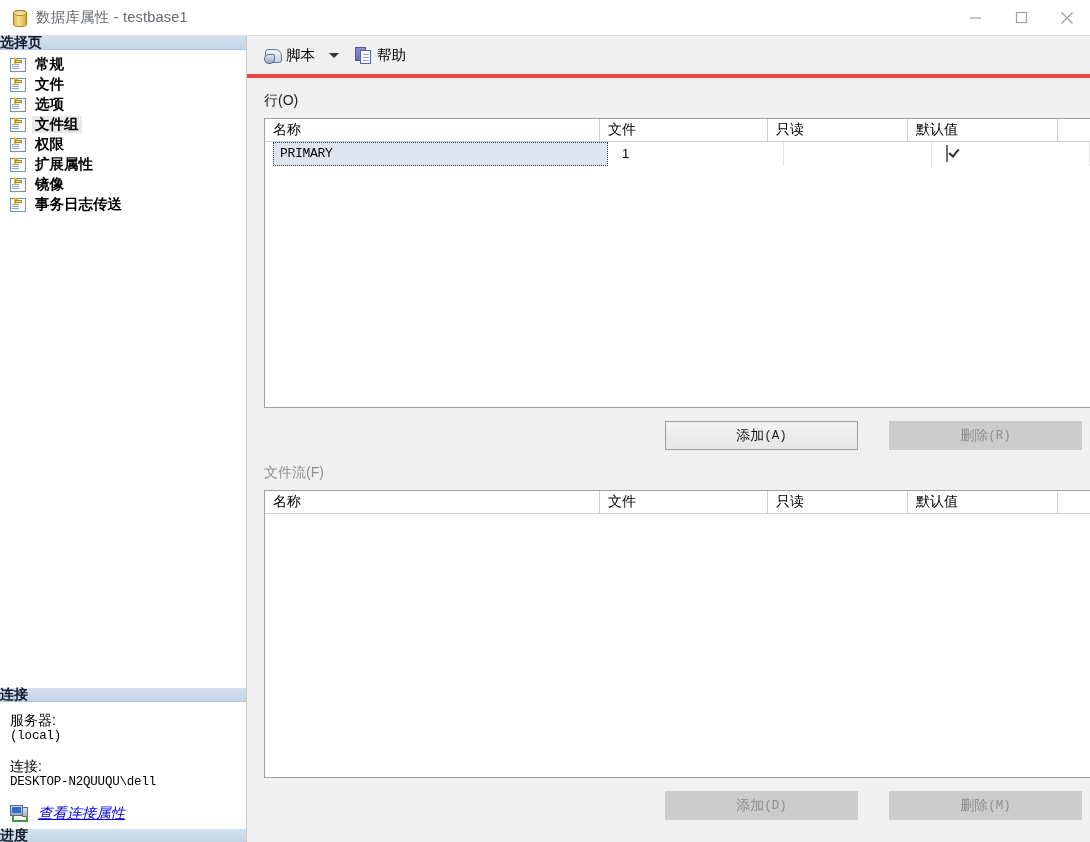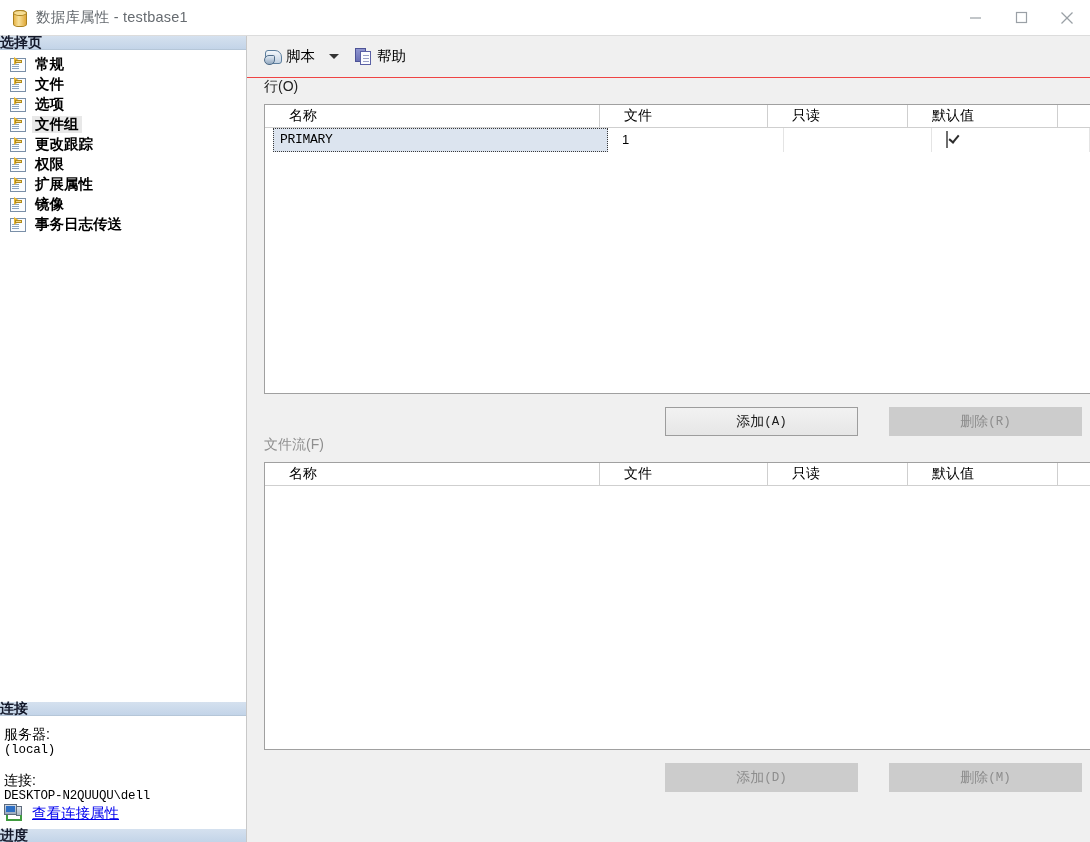--- a/index.html
+++ b/index.html
@@ -146,37 +146,39 @@
     position: absolute;
     left: 5px; top: 3px;
     width: 7px; height: 3px;
     background: #f3d98a;
     border: 1px solid #b08a1c;
     box-sizing: border-box;
   }
   .sidebar-spacer { flex: 1; }
 
   .conn-body {
-    padding: 10px 0 6px 4px;
+    padding: 10px 0 6px 10px;
     font-size: 13px;
   }
   .conn-label {
     font-size: 14px;
     line-height: 16px;
   }
   .conn-value {
     font-family: "Liberation Mono", "DejaVu Sans Mono", monospace;
     font-size: 12.5px;
     line-height: 16px;
     letter-spacing: -0.2px;
   }
   .conn-gap { height: 14px; }
   .conn-link-row {
     display: flex;
-    align-items: flex-start;
+    align-items: center;
+    margin-top: 14px;
+    font-style: italic;
   }
   .server-icon {
     width: 20px; height: 18px;
     margin-right: 8px;
     position: relative;
     flex: none;
   }
   .server-icon .mon {
     position: absolute; left: 0; top: 0;
     width: 13px; height: 11px;
@@ -233,21 +235,21 @@
     display: flex;
     flex-direction: column;
     position: relative;
   }
   .toolbar {
     height: 42px;
     background: #f0f0f0;
     display: flex;
     align-items: center;
     padding-left: 13px;
-    border-bottom: 1px solid #ef4444;
+    border-bottom: 4px solid #ef4444;
     box-sizing: border-box;
     text-align: center;
   }
   .tb-item {
     display: flex;
     align-items: center;
     margin-right: 4px;
     padding: 3px 4px;
   }
   .tb-label {
@@ -307,41 +309,42 @@
   }
 
   .pane {
     padding: 0 0 0 0;
     flex: 1;
     position: relative;
   }
   .section-label {
     font-size: 14px;
     padding-left: 17px;
+    margin-top: 14px;
     margin-bottom: 8px;
     color: #222;
   }
   .section-label.disabled { color: #8f8f8f; }
 
   .grid {
     margin-left: 17px;
     background: #ffffff;
     border: 1px solid #a0a0a0;
     border-right: none;
     box-sizing: border-box;
   }
   .grid-head {
     display: flex;
     height: 22px;
     background: #ffffff;
     border-bottom: 1px solid #cfcfcf;
   }
   .grid-head .th {
     font-size: 14px;
-    padding-left: 24px;
+    padding-left: 8px;
     line-height: 21px;
     border-right: 1px solid #cfcfcf;
     box-sizing: border-box;
     white-space: nowrap;
   }
   .grid-row {
     display: flex;
     height: 24px;
     background: #ffffff;
   }
@@ -486,29 +489,20 @@
           </span>
         <span class="label">文件组</span>
       </div>
       <div class="page-item">
         <span class="pg-icon">
             <span class="sheet"></span>
             <span class="lines"></span>
             <span class="arrow"></span>
             <span class="arrow2"></span>
           </span>
-        <span class="label">更改跟踪</span>
-      </div>
-      <div class="page-item">
-        <span class="pg-icon">
-            <span class="sheet"></span>
-            <span class="lines"></span>
-            <span class="arrow"></span>
-            <span class="arrow2"></span>
-          </span>
         <span class="label">权限</span>
       </div>
       <div class="page-item">
         <span class="pg-icon">
             <span class="sheet"></span>
             <span class="lines"></span>
             <span class="arrow"></span>
             <span class="arrow2"></span>
           </span>
         <span class="label">扩展属性</span>

